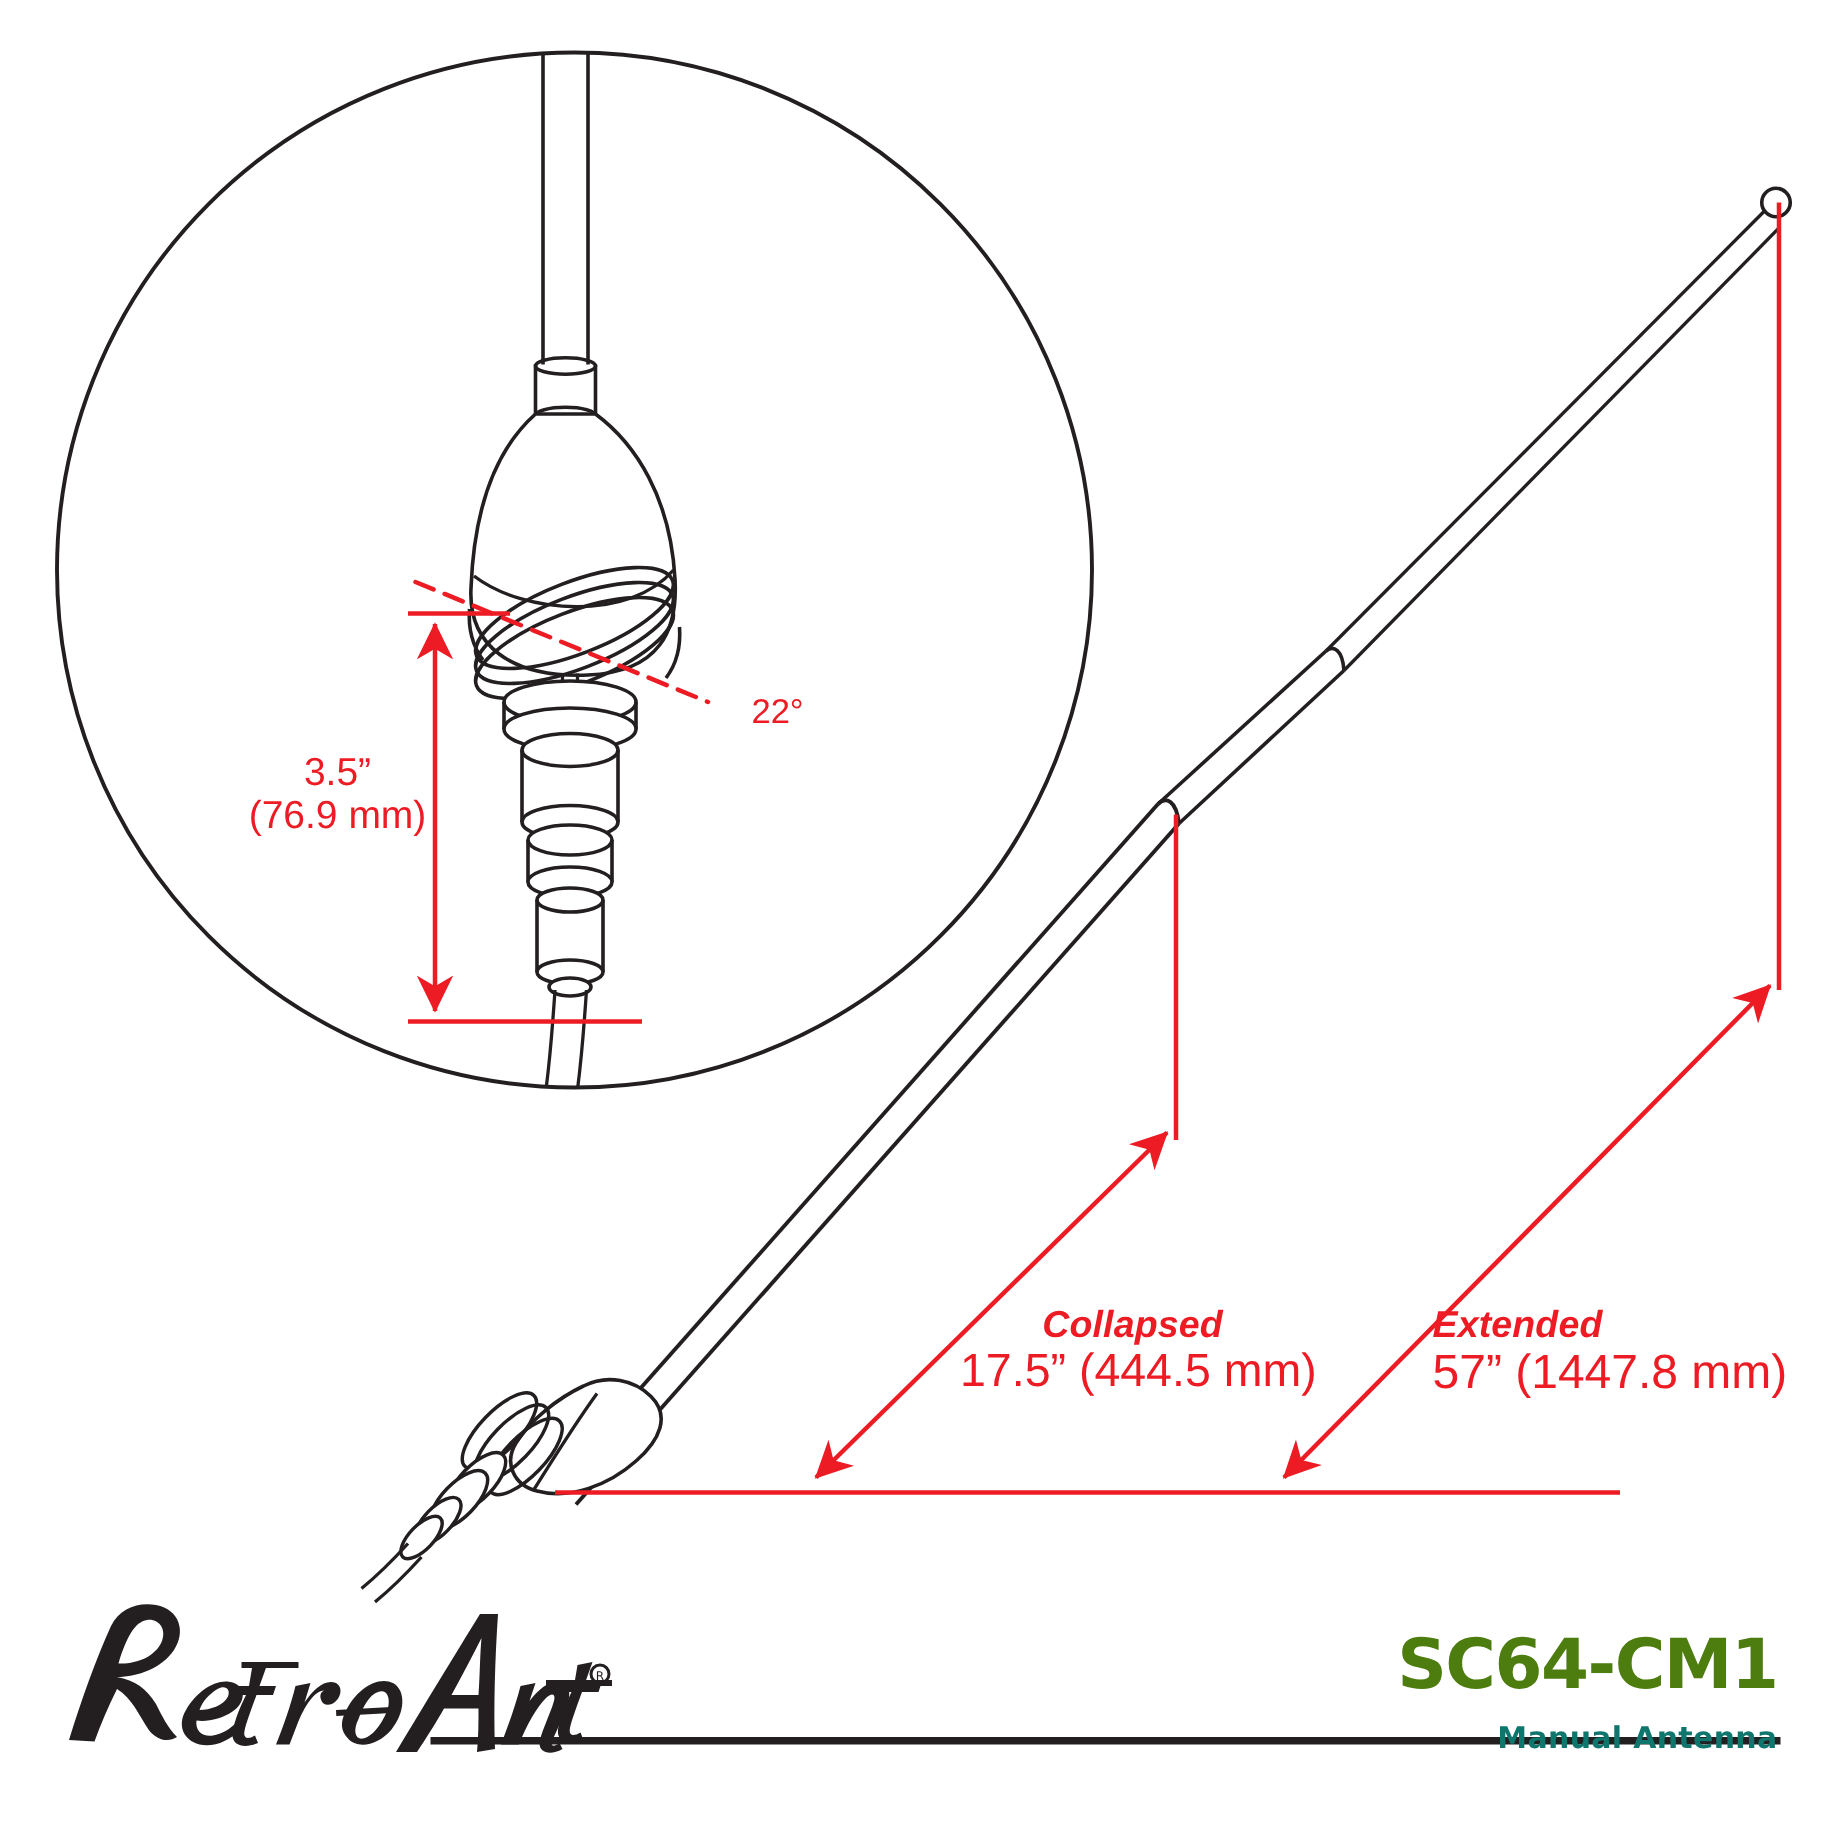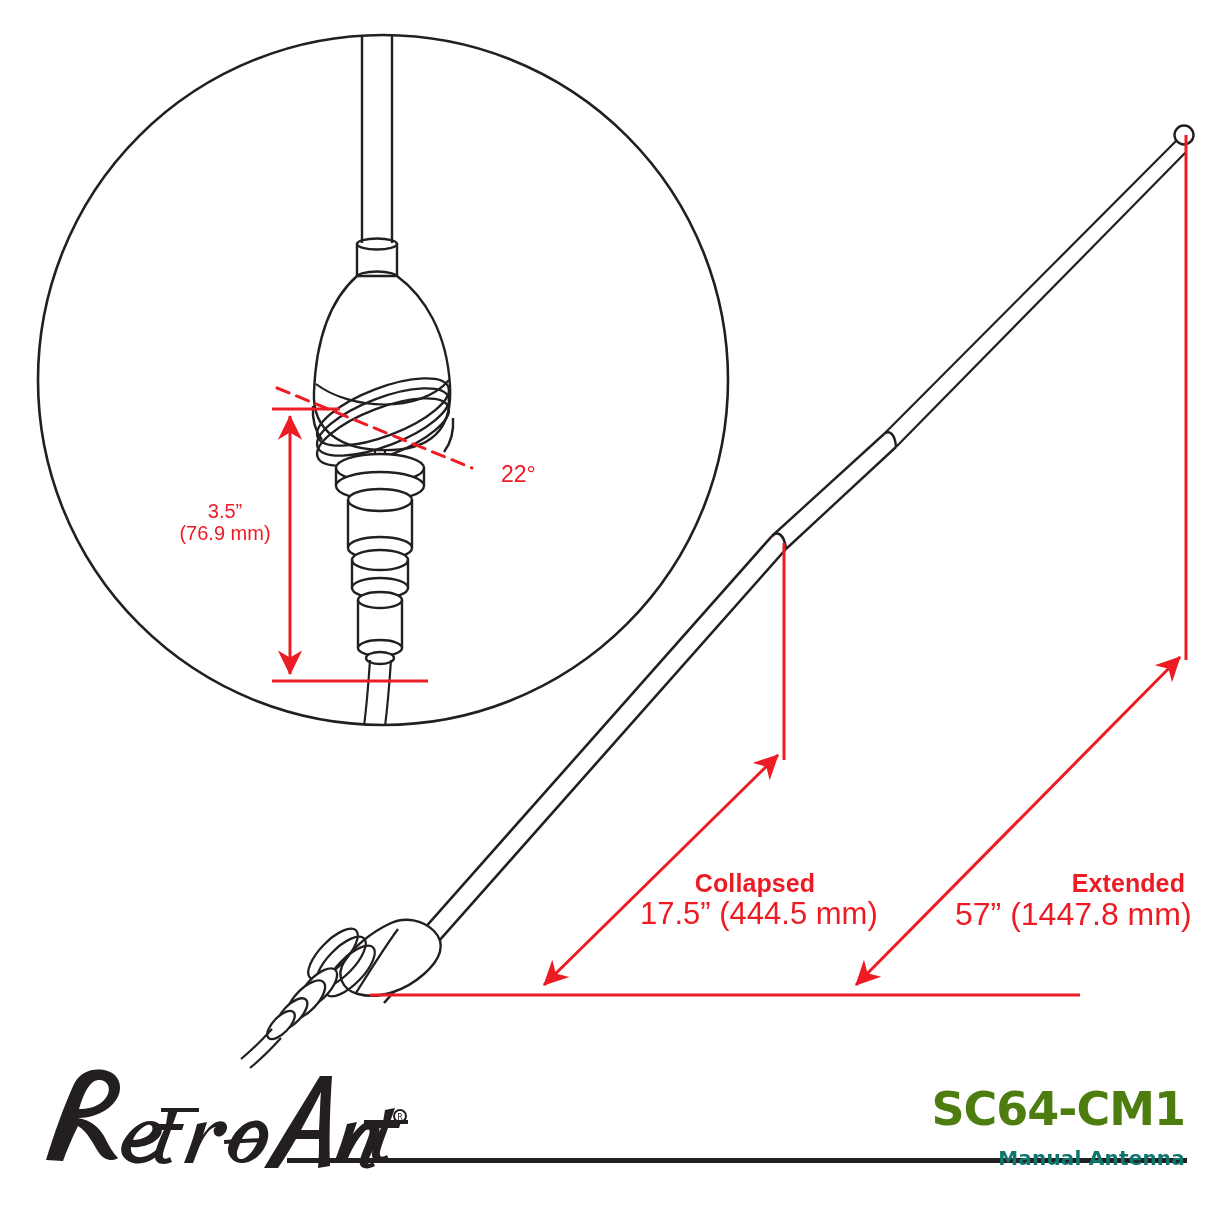--- a/index.html
+++ b/index.html
@@ -10,32 +10,32 @@
     color:#231f20;
     position:relative;
     overflow:hidden;
   }
   #sheet{position:absolute;left:0;top:0;width:1225px;height:1225px;}
   svg.layer{position:absolute;left:0;top:0;width:1225px;height:1225px;}
 
   
   .lbl{position:absolute;color:#ed1c24;line-height:1.12;}
   .lbl .t{display:block;}
-  .lbl .bold{font-weight:bold;}
+  .lbl .bold{font-weight:bold;font-style:italic;}
 
   #dim-collapsed{left:640px;top:869px;width:230px;text-align:center;}
   #dim-collapsed .bold{font-size:25px;letter-spacing:.1px;}
   #dim-collapsed .sub{font-size:31px;white-space:nowrap;}
 
-  #dim-extended{left:955px;top:869px;width:230px;text-align:right;}
+  #dim-extended{left:955px;top:869px;width:230px;text-align:left;}
   #dim-extended .bold{font-size:25px;letter-spacing:.1px;}
   #dim-extended .sub{font-size:32px;white-space:nowrap;}
 
   #dim-height{left:150px;top:500px;width:150px;text-align:center;}
-  #dim-height .t{font-size:20px;white-space:nowrap;}
+  #dim-height .t{font-size:26px;white-space:nowrap;}
 
   #dim-angle{left:482px;top:462px;font-size:23px;margin-left:19px;}
 
   
   #footer{position:absolute;left:0;top:1062px;width:1225px;height:163px;}
   #logo{position:absolute;left:28px;top:6px;width:380px;height:110px;}
   #model{position:absolute;right:40px;top:24px;text-align:right;}
   #model .num{
     font-family:"DejaVu Sans", sans-serif;
     font-weight:bold;font-size:46px;letter-spacing:-1px;

